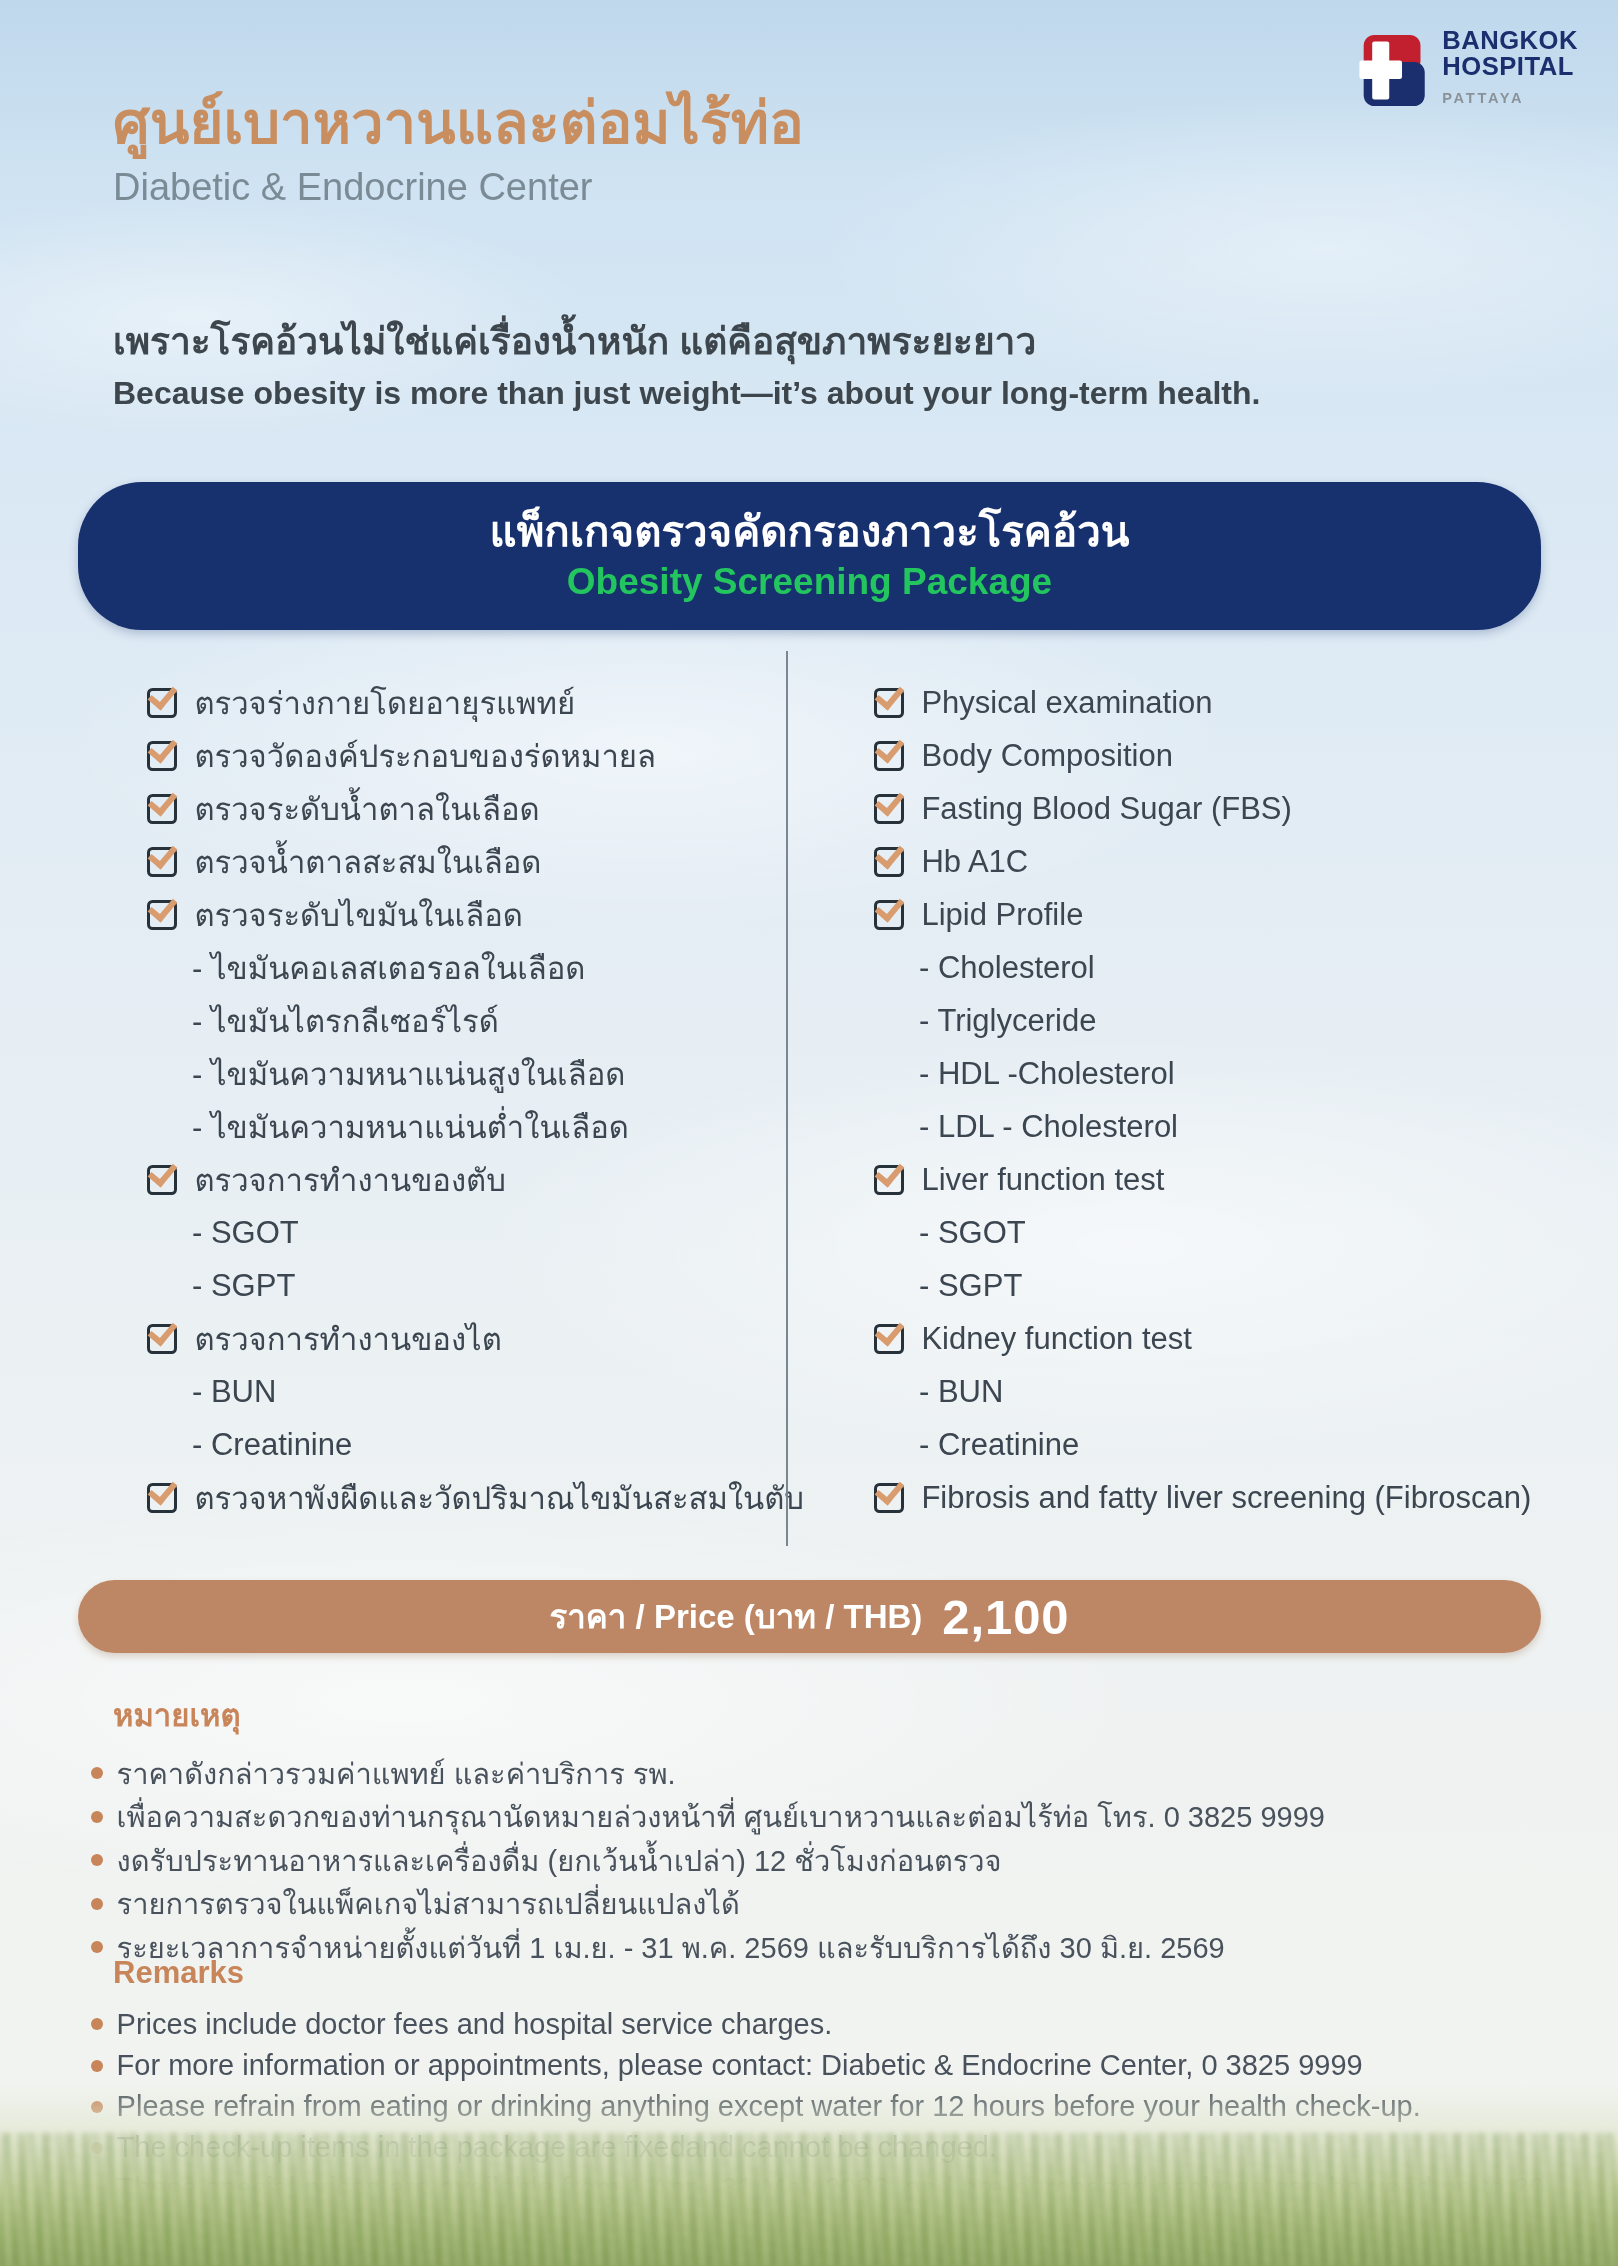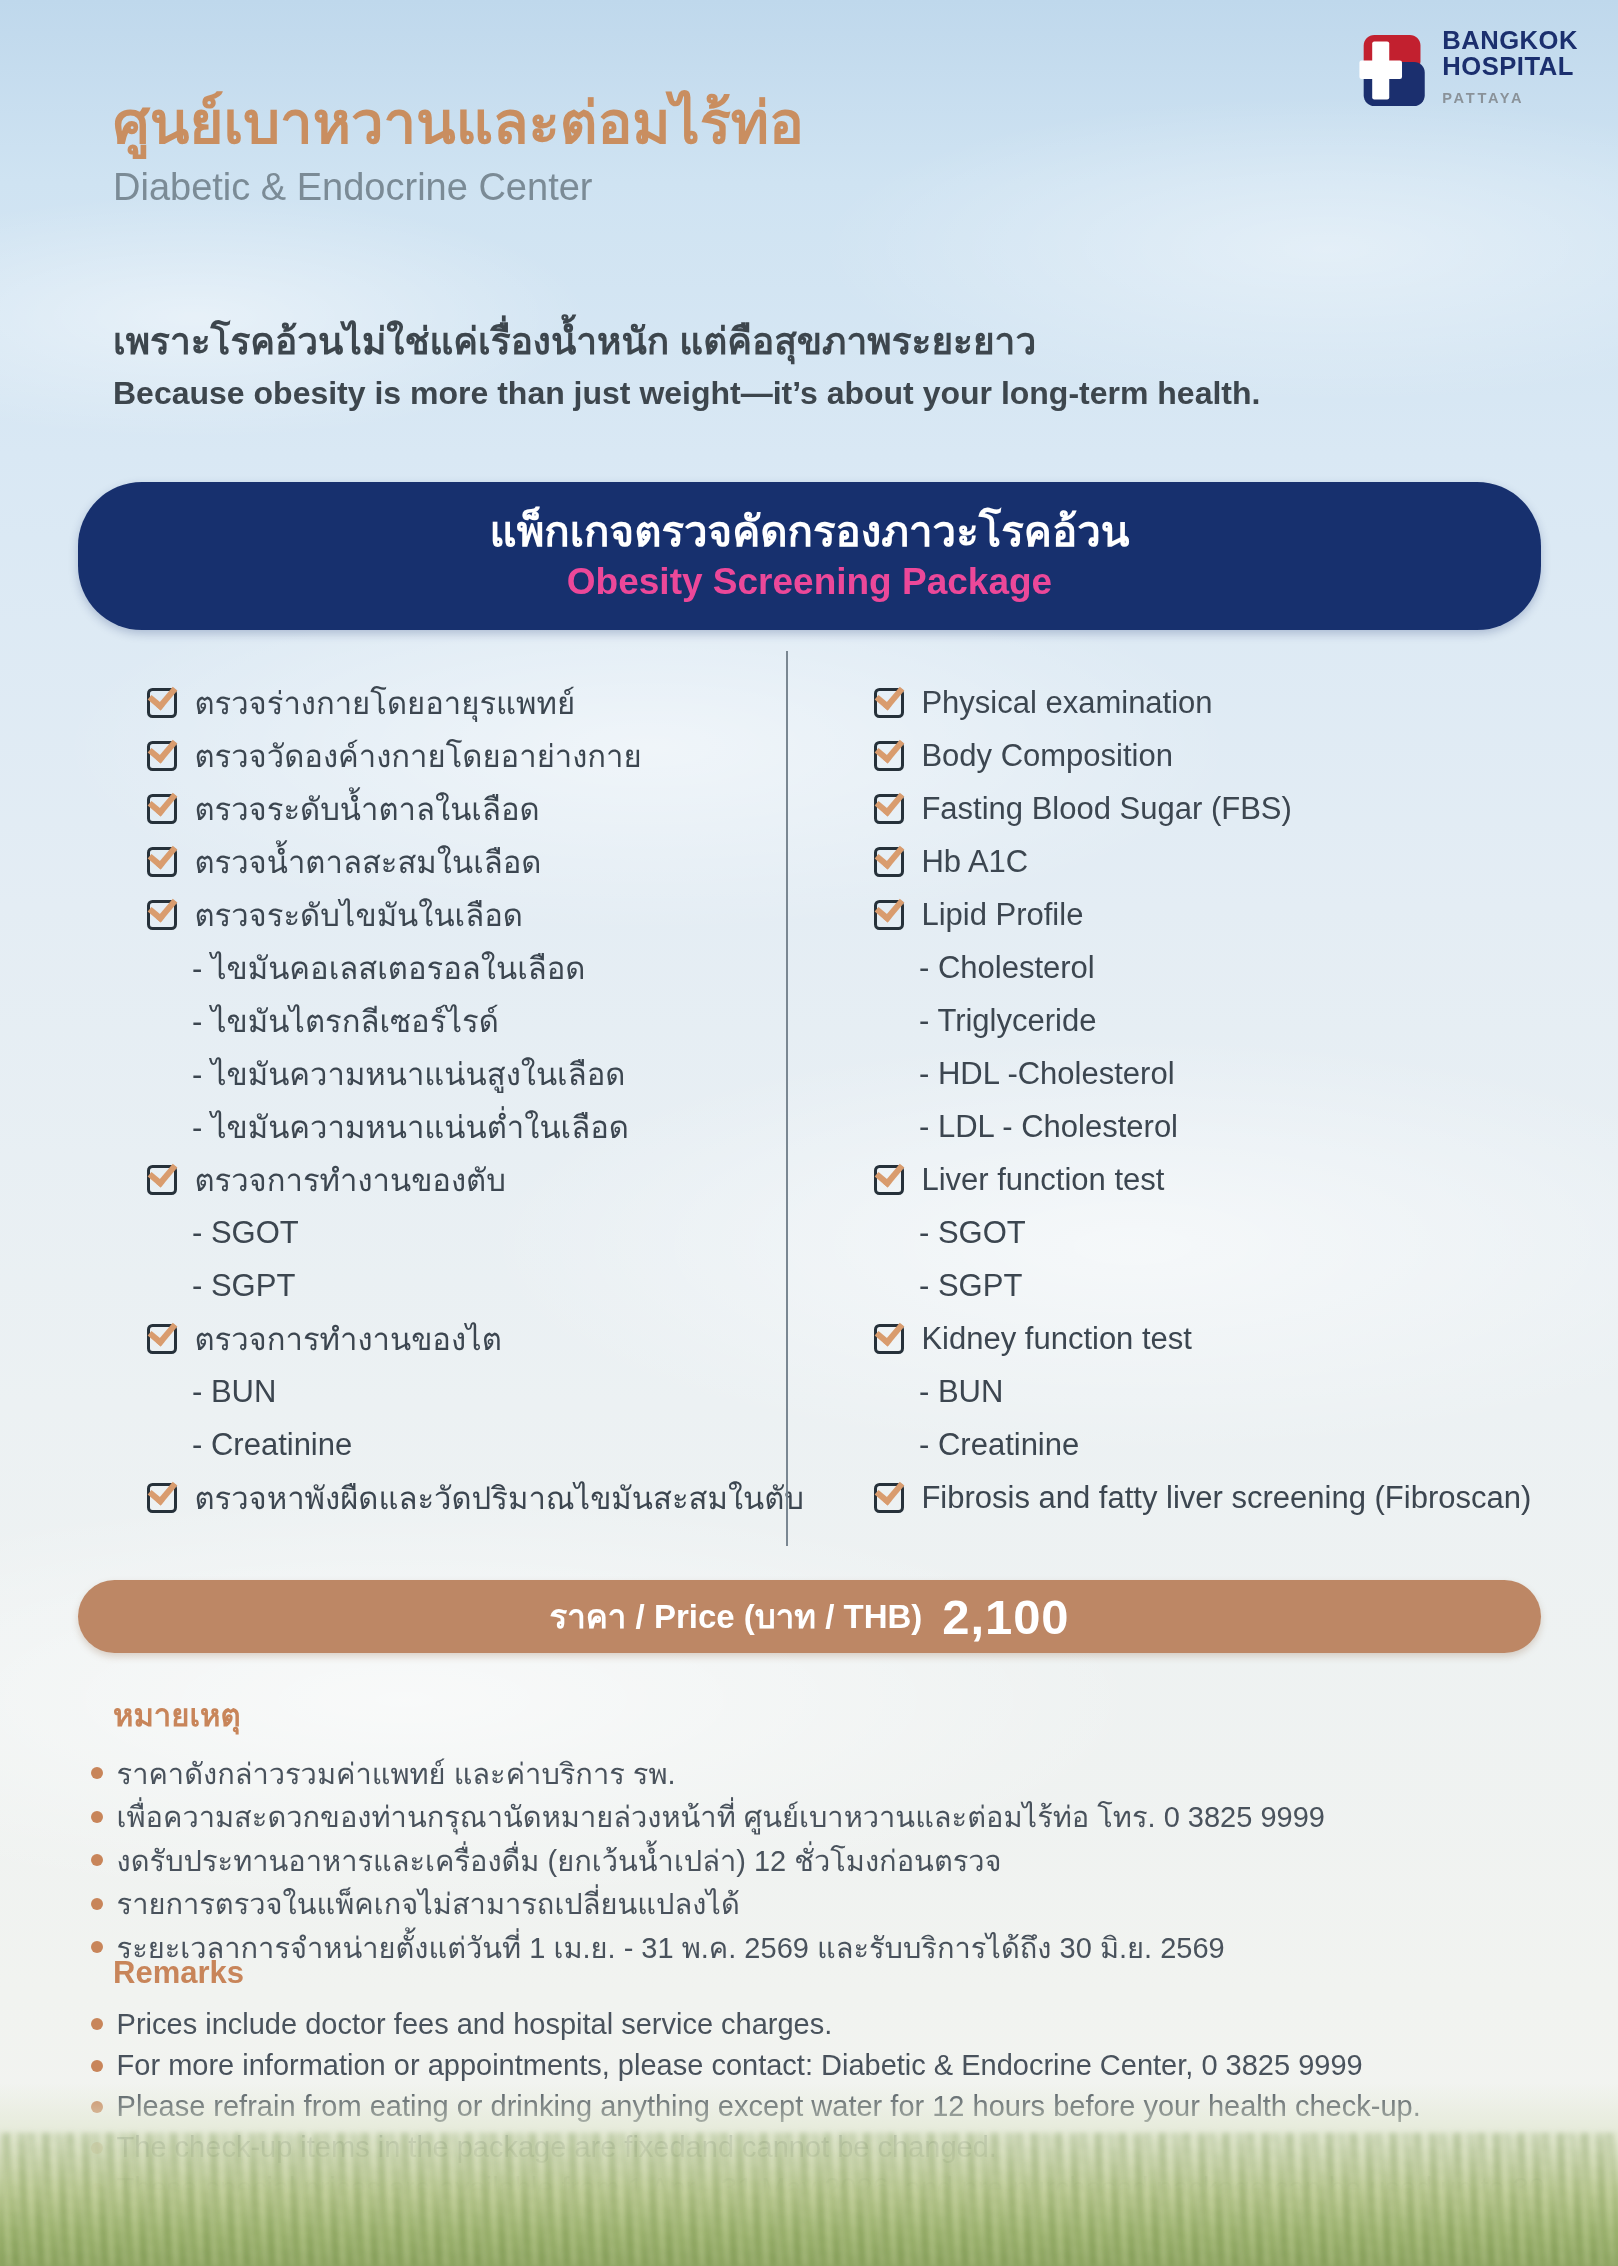--- a/index.html
+++ b/index.html
@@ -33,21 +33,21 @@
   .tagline-th{font-size:37px;font-weight:700;color:#3d464d;line-height:1.3;}
   .tagline-en{font-size:32px;font-weight:700;color:#3d464d;margin-top:9.1px;text-align:right;}
   
   .package-banner{
     position:absolute;left:78px;top:482px;width:1463px;height:148px;
     background:#17306e;border-radius:64px;
     display:flex;flex-direction:column;align-items:center;justify-content:center;gap:5.5px;
     box-shadow:0 3.7px 9.1px rgba(23,48,110,.25);
   }
   .pkg-th{font-size:42px;font-weight:700;color:#ffffff;line-height:1.1;}
-  .pkg-en{font-size:37px;font-weight:700;color:#ec4899;}
+  .pkg-en{font-size:37px;font-weight:700;color:#22c55e;}
   
   .checklist-col{position:absolute;top:676px;}
   .col-left{left:147px;}
   .col-right{left:874px;}
   .divider{position:absolute;left:786px;top:651px;width:1.8px;height:895px;background:#7a8792;}
   .row{height:53px;display:flex;align-items:center;}
   .cbox{width:24px;height:24px;border:3.7px solid #26313a;border-radius:5.5px;position:relative;margin-right:17.4px;flex:none;}
   .tick{position:absolute;left:3.7px;top:-8.2px;width:11px;height:20px;
         border-right:6.4px solid #d99c6e;border-bottom:6.4px solid #d99c6e;transform:rotate(40deg);}
   .sub-row{padding-left:45px;}
@@ -122,21 +122,21 @@
       <div class="row check-row">
         <span class="cbox">
           <span class="tick"></span>
         </span>
         <span class="lbl">ตรวจร่างกายโดยอายุรแพทย์</span>
       </div>
       <div class="row check-row">
         <span class="cbox">
           <span class="tick"></span>
         </span>
-        <span class="lbl">ตรวจวัดองค์างกายโดยอาย่างกาย</span>
+        <span class="lbl">ตรวจวัดองค์ประกอบของร่ดหมายล</span>
       </div>
       <div class="row check-row">
         <span class="cbox">
           <span class="tick"></span>
         </span>
         <span class="lbl">ตรวจระดับน้ำตาลในเลือด</span>
       </div>
       <div class="row check-row">
         <span class="cbox">
           <span class="tick"></span>

